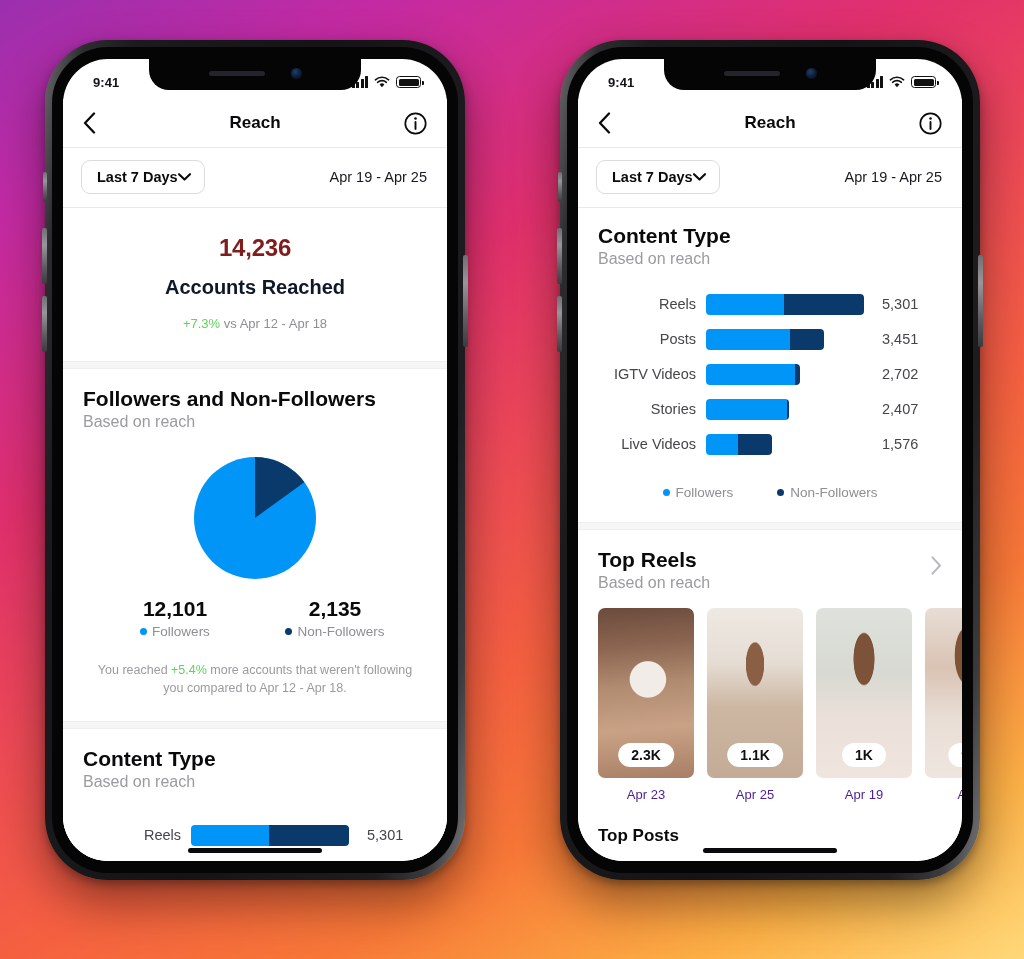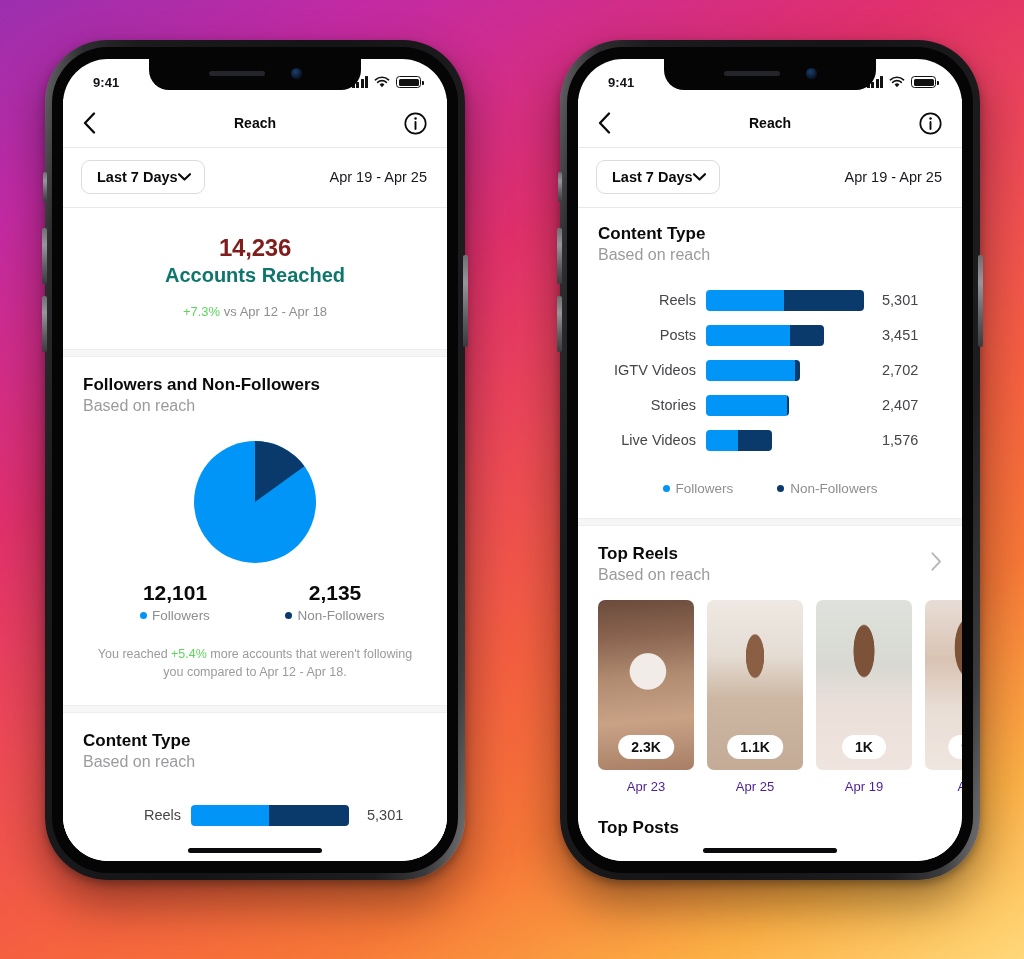--- a/index.html
+++ b/index.html
@@ -98,48 +98,48 @@
                  background:#111; border-radius:0 1px 1px 0; }
   .batt i { display:block; height: 100%; background:#111; border-radius: 1.5px; }
 
   
   .navbar {
     position: absolute; top: 40px; left: 0; right: 0; height: 48px;
     display: flex; align-items: center; padding: 0 20px;
     background: #fff; z-index: 10;
   }
   .nav-back { width: 30px; display: flex; align-items: center; cursor: pointer; }
-  .nav-title { flex: 1; text-align: center; font-size: 14px; font-weight: 700; color: #0a0a0c; }
+  .nav-title { flex: 1; text-align: center; font-size: 17px; font-weight: 700; color: #0a0a0c; }
   .nav-info { width: 30px; display: flex; justify-content: flex-end; align-items: center; cursor: pointer; }
   .divider { height: 1px; background: #e9e9eb; }
 
   
   .filterbar {
     display: flex; align-items: center; justify-content: space-between;
     padding: 13px 20px 13px 18px;
   }
   .pill {
     border: 1px solid #dcdcde; border-radius: 9px;
     padding: 8px 13px 8px 15px; font-size: 14.5px; font-weight: 700;
     color: #0a0a0c; display: flex; align-items: center; 
     background: #fff; cursor: pointer;
   }
   .daterange { font-size: 14.5px; color: #191920; }
 
   .scroll-area { position: absolute; top: 88px; left: 0; right: 0; bottom: 0; overflow: hidden; background: #fff; }
 
   .section { padding: 0 20px; background: #fff; }
   .sep { height: 8px; background: #f6f6f7; border-top: 1px solid #eeeef0; border-bottom: 1px solid #eeeef0; }
-  .sec-title { font-size: 17px; font-weight: 700; color: #0a0a0c; }
+  .sec-title { font-size: 21px; font-weight: 700; color: #0a0a0c; }
   .sec-sub { font-size: 16px; color: #9b9b9f; margin-top: 2px; }
 
   
   .metric-wrap { text-align: center; padding: 26px 0 30px; }
   .metric-num { font-size: 24px; font-weight: 700; color: #7f1d1d; letter-spacing: -.2px; }
-  .metric-label { font-size: 20px; font-weight: 700; color: #0f766e; margin-top: 2px; }
+  .metric-label { font-size: 20px; font-weight: 700; color: #0f172a; margin-top: 14px; }
   .metric-delta { font-size: 13px; color: #8e8e93; margin-top: 17px; }
   .up { color: #5cd65c; font-weight: 400; }
 
   
   .pie-wrap { display: flex; justify-content: center; padding: 26px 0 4px; }
   .legend-row { display: flex; padding: 14px 12px 0; }
   .legend-col { flex: 1; text-align: center; }
   .legend-num { font-size: 21px; font-weight: 700; color: #0a0a0c; }
   .legend-key { font-size: 13.5px; color: #8e8e93; margin-top: 3px; display:flex; align-items:center; justify-content:center; gap:5px;}
   .dot { width: 7px; height: 7px; border-radius: 50%; display: inline-block; }

